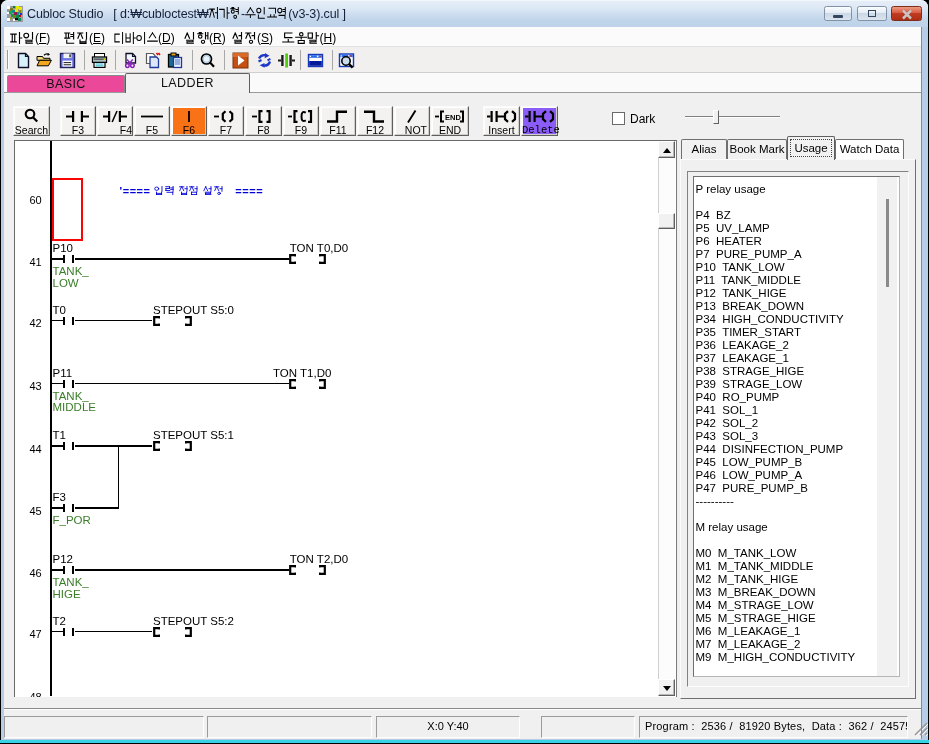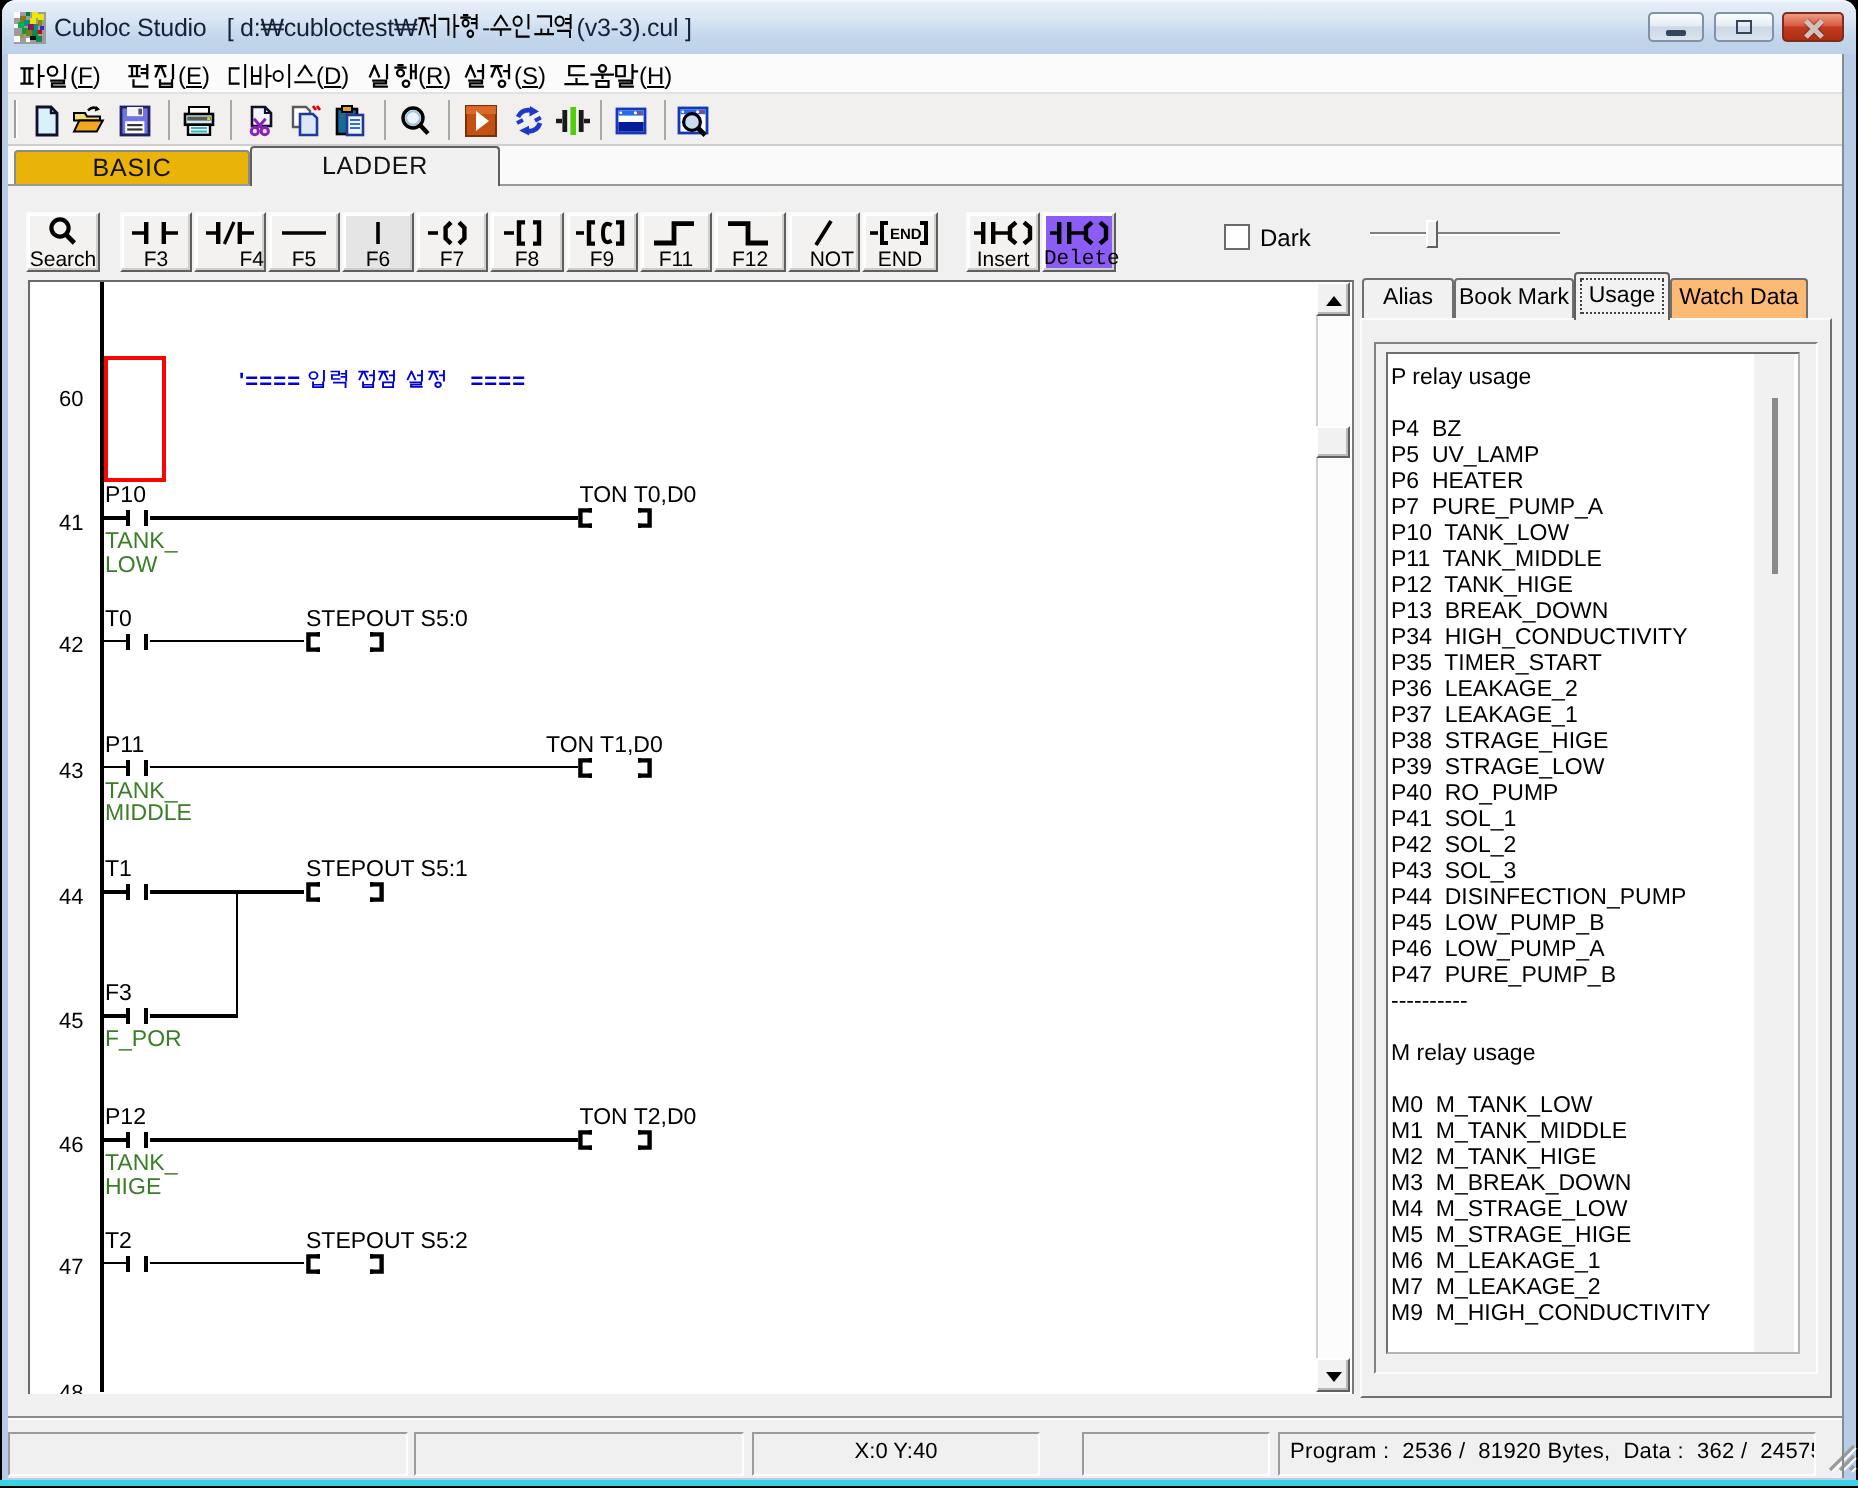--- a/index.html
+++ b/index.html
@@ -210,21 +210,21 @@
     <path d="M11 12l3.6 3.6" stroke="#000" stroke-width="2.4"></path>
   </svg>
 <div class="abs" style="left:84px;top:50px;width:1px;height:20px;background:#a8a8a8"></div>
 <div class="abs" style="left:115px;top:50px;width:1px;height:20px;background:#a8a8a8"></div>
 <div class="abs" style="left:192px;top:50px;width:1px;height:20px;background:#a8a8a8"></div>
 <div class="abs" style="left:224px;top:50px;width:1px;height:20px;background:#a8a8a8"></div>
 <div class="abs" style="left:300px;top:50px;width:1px;height:20px;background:#a8a8a8"></div>
 <div class="abs" style="left:332px;top:50px;width:1px;height:20px;background:#a8a8a8"></div>
 <div class="abs" style="left:4px;top:73px;width:918px;height:20px;background:#fafafa"></div>
 <div class="abs" style="left:4px;top:92px;width:918px;height:1px;background:#9a9a9a"></div>
-<div class="abs" style="left:7px;top:75px;width:118px;height:17px;background:#eab308;border:1px solid #8a8a8a;border-bottom:none;border-radius:2px 2px 0 0;text-align:center;font-size:12.5px;color:#111;line-height:17px;letter-spacing:.4px">BASIC</div>
+<div class="abs" style="left:7px;top:75px;width:118px;height:17px;background:#ec4899;border:1px solid #8a8a8a;border-bottom:none;border-radius:2px 2px 0 0;text-align:center;font-size:12.5px;color:#111;line-height:17px;letter-spacing:.4px">BASIC</div>
 <div class="abs" style="left:125px;top:73px;width:125px;height:22px;background:#f1f1f1;border:1px solid #5f5f5f;border-bottom:none;border-radius:2px 2px 0 0;text-align:center;font-size:12.5px;color:#111;line-height:18px;letter-spacing:.4px">LADDER</div>
 <div class="abs" style="left:4px;top:93px;width:918px;height:48px;background:#f0f0f0"></div>
 <div class="abs" style="left:13px;top:106px;width:37px;height:30px;background:#f3f2f0;border:1px solid;border-color:#fbfbfb #5f5f5f #5f5f5f #fbfbfb;box-shadow:inset -1px -1px 0 #cfcecb, inset 1px 1px 0 #ffffff;">
     <svg class="abs" style="left:9px;top:1px" width="17" height="15" viewBox="0 0 17 15">
       <circle cx="7" cy="6" r="4.3" fill="none" stroke="#000" stroke-width="2.1"></circle>
       <path d="M10.2 9.5l4 4" stroke="#000" stroke-width="2.3"></path>
     </svg>
     <div class="abs" style="left:0;top:17px;width:35px;text-align:center;font-size:10.5px;color:#000">Search</div>
   </div>
 <div class="abs" style="left:60px;top:106px;width:36px;height:30px;background:#f3f2f0;border:1px solid;border-color:#fbfbfb #5f5f5f #5f5f5f #fbfbfb;box-shadow:inset -1px -1px 0 #cfcecb, inset 1px 1px 0 #ffffff;">
@@ -243,21 +243,21 @@
       <path d="M9.2 12L14 1" stroke="#000" stroke-width="1.6"></path>
     </svg>
     <div class="abs" style="left:0;top:17px;width:34px;text-align:right;font-size:10.5px;color:#000">F4</div>
   </div>
 <div class="abs" style="left:134px;top:106px;width:36px;height:30px;background:#f3f2f0;border:1px solid;border-color:#fbfbfb #5f5f5f #5f5f5f #fbfbfb;box-shadow:inset -1px -1px 0 #cfcecb, inset 1px 1px 0 #ffffff;">
     <svg class="abs" style="left:5.0px;top:3px" width="24" height="13" viewBox="0 0 24 13">
       <path d="M1 6.5h22" stroke="#000" stroke-width="1.8"></path>
     </svg>
     <div class="abs" style="left:0;top:17px;width:34px;text-align:center;font-size:10.5px;color:#000">F5</div>
   </div>
-<div class="abs" style="left:171px;top:106px;width:36px;height:30px;background:#e5e5e5;border:1px solid;border-color:#fbfbfb #5f5f5f #5f5f5f #fbfbfb;box-shadow:inset -1px -1px 0 #cfcecb, inset 1px 1px 0 #ffffff;padding-left:32px;">
+<div class="abs" style="left:171px;top:106px;width:36px;height:30px;background:#f97316;border:1px solid;border-color:#fbfbfb #5f5f5f #5f5f5f #fbfbfb;box-shadow:inset -1px -1px 0 #cfcecb, inset 1px 1px 0 #ffffff;padding-left:32px;">
     <svg class="abs" style="left:5.0px;top:3px" width="24" height="13" viewBox="0 0 24 13">
       <path d="M12 1v11" stroke="#000" stroke-width="1.8"></path>
     </svg>
     <div class="abs" style="left:0;top:17px;width:34px;text-align:center;font-size:10.5px;color:#000">F6</div>
   </div>
 <div class="abs" style="left:208px;top:106px;width:36px;height:30px;background:#f3f2f0;border:1px solid;border-color:#fbfbfb #5f5f5f #5f5f5f #fbfbfb;box-shadow:inset -1px -1px 0 #cfcecb, inset 1px 1px 0 #ffffff;">
     <svg class="abs" style="left:5.0px;top:3px" width="24" height="13" viewBox="0 0 24 13">
       <path d="M0 6.5h5" stroke="#000" stroke-width="1.8"></path>
       <path d="M11.5 1.2L8.8 3.8v5.4l2.7 2.6" fill="none" stroke="#000" stroke-width="2.2"></path>
       <path d="M15.5 1.2l2.7 2.6v5.4l-2.7 2.6" fill="none" stroke="#000" stroke-width="2.2"></path>
@@ -475,21 +475,21 @@
     <div class="abs" style="left:643.0px;top:538.0px;width:17px;height:17px;background:#f1f1f1;border:1px solid;border-color:#fff #5f5f5f #5f5f5f #fff;box-shadow:inset -1px -1px 0 #b9b9b9">
       <div class="abs" style="left:4px;top:6px;width:0;height:0;border-left:4.5px solid transparent;border-right:4.5px solid transparent;border-top:5px solid #000"></div>
     </div>
     <div class="abs" style="left:643.0px;top:71.5px;width:17px;height:16px;background:#f1f1f1;border:1px solid;border-color:#fff #5f5f5f #5f5f5f #fff;box-shadow:inset -1px -1px 0 #b9b9b9"></div>
   </div>
 <div class="abs" style="left:681px;top:139px;width:46px;height:21px;background:#f1f1f1;border:1px solid #6f6f6f;border-bottom:none;border-radius:2px 2px 0 0;text-align:center;font-size:11.5px;line-height:19px;color:#000">Alias</div>
 <div class="abs" style="left:727px;top:139px;width:60px;height:21px;background:#f1f1f1;border:1px solid #6f6f6f;border-bottom:none;border-radius:2px 2px 0 0;text-align:center;font-size:11.5px;line-height:19px;color:#000">Book Mark</div>
 <div class="abs" style="left:787px;top:136px;width:48px;height:24px;background:#f2f2f2;border:1px solid #5f5f5f;border-bottom:none;border-radius:2px 2px 0 0;z-index:3">
     <div class="abs" style="left:2px;top:2px;right:2px;bottom:3px;border:1px dotted #444;text-align:center;font-size:11.5px;line-height:16px;color:#000">Usage</div>
   </div>
-<div class="abs" style="left:835px;top:139px;width:69px;height:21px;background:#fdba74;border:1px solid #6f6f6f;border-bottom:none;border-radius:2px 2px 0 0;text-align:center;font-size:11.5px;line-height:19px;color:#000">Watch Data</div>
+<div class="abs" style="left:835px;top:139px;width:69px;height:21px;background:#ffffff;border:1px solid #6f6f6f;border-bottom:none;border-radius:2px 2px 0 0;text-align:center;font-size:11.5px;line-height:19px;color:#000">Watch Data</div>
 <div class="abs" style="left:680px;top:159px;width:236px;height:540px;background:#f0f0f0;border:1px solid;border-color:#fbfbfb #6f6f6f #6f6f6f #fbfbfb;z-index:2"></div>
 <div class="abs" style="left:687px;top:171px;width:222px;height:516px;background:#f0f0f0;border:1px solid;border-color:#828282 #fdfdfd #fdfdfd #828282;z-index:2"></div>
 <div class="abs" style="left:693px;top:176px;width:207px;height:501px;background:#fff;border:1px solid;border-color:#6f6f6f #b5b5b5 #b5b5b5 #6f6f6f;z-index:2;overflow:hidden">
     <div class="abs" style="left:183px;top:0;width:20px;height:499px;background:#f1f1f1"></div>
     <div class="abs" style="left:192px;top:22px;width:3px;height:88px;background:#8a8a8a"></div>
     <div class="abs" style="left:1.5px;top:6px;font-size:11.5px;line-height:13px;color:#000;white-space:pre">P relay usage
 
 P4  BZ
 P5  UV_LAMP
 P6  HEATER

